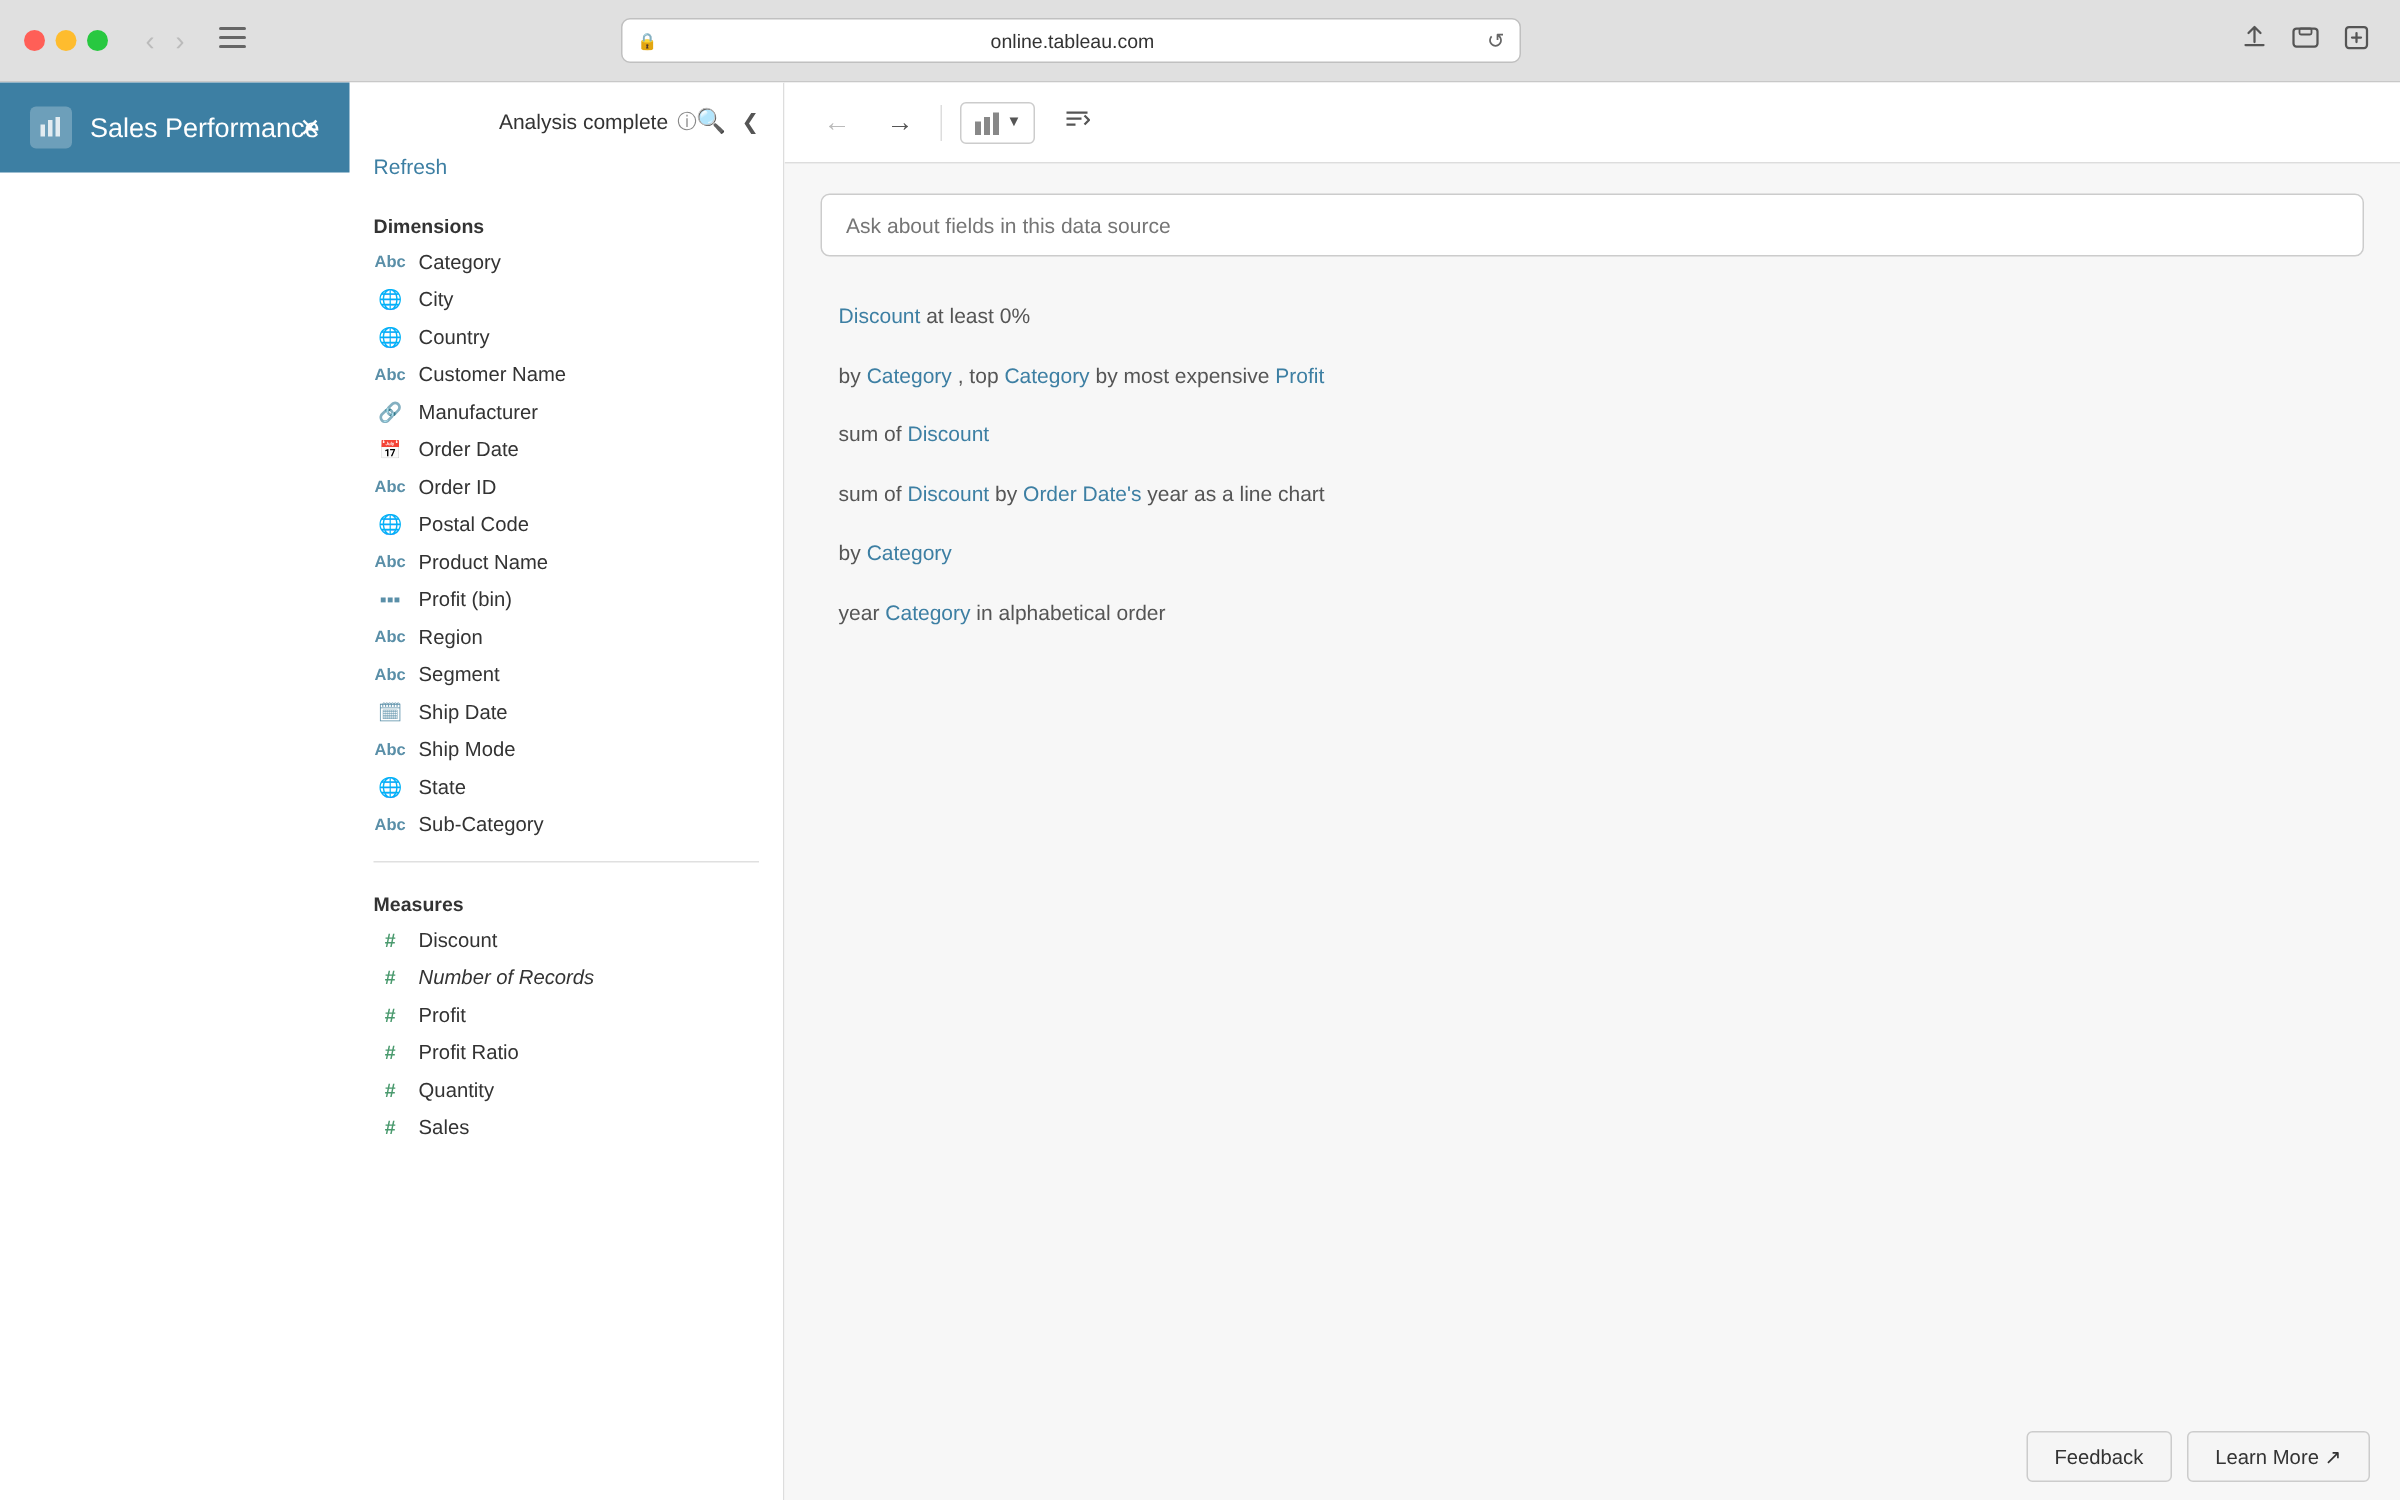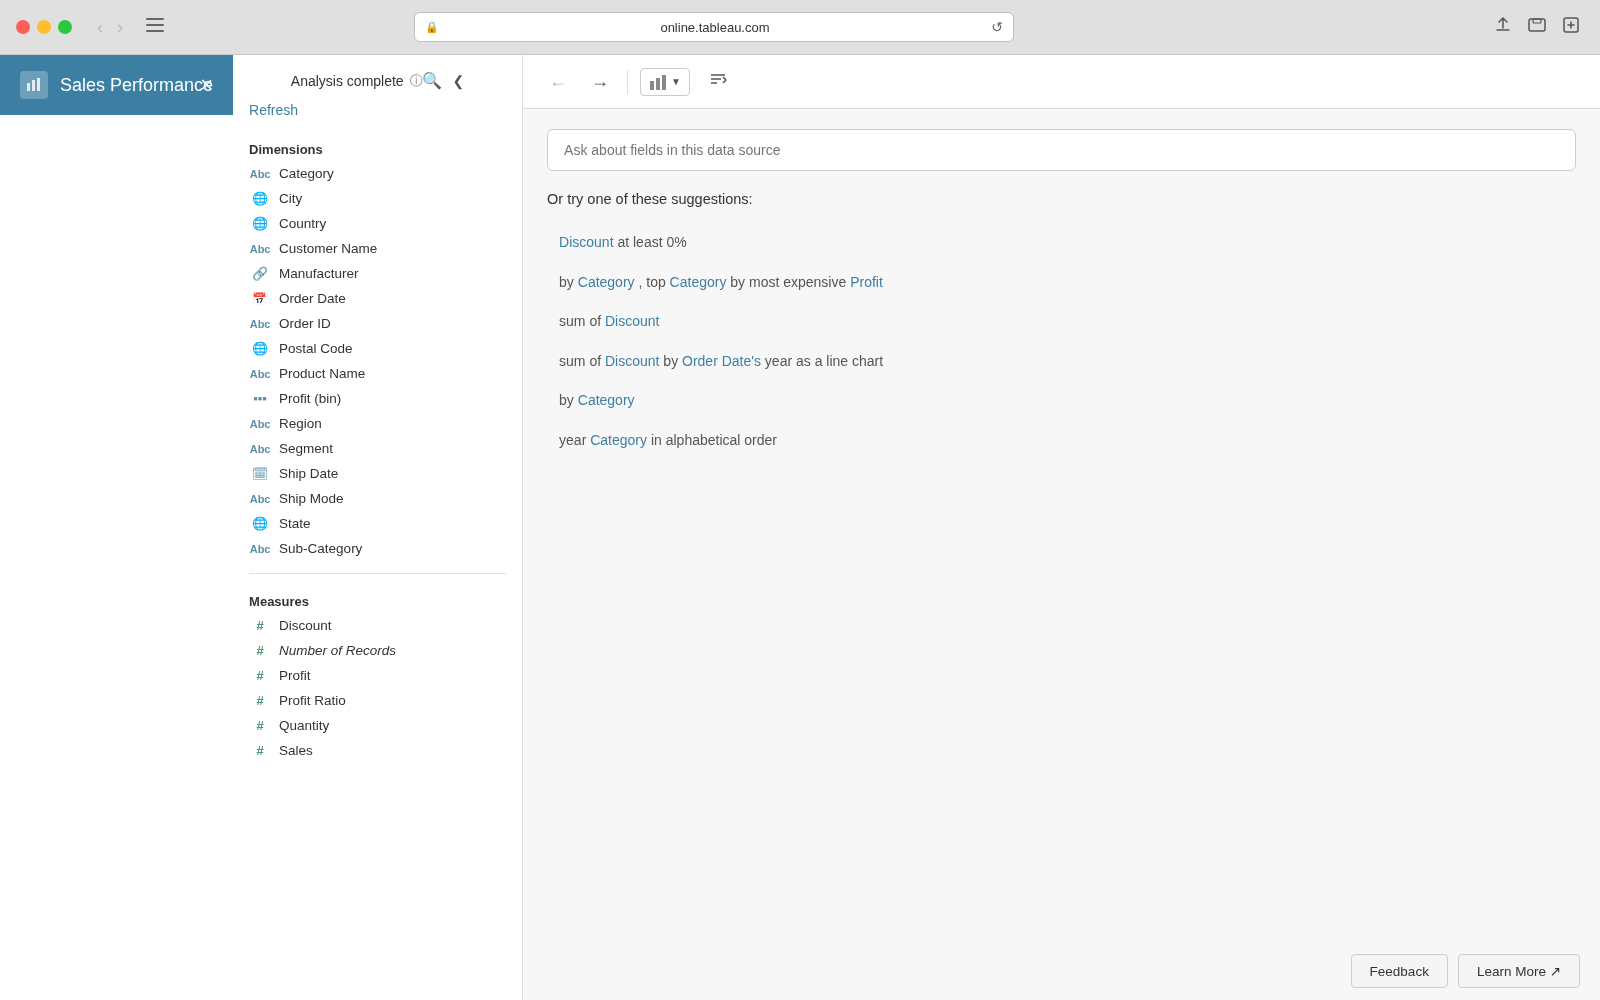--- a/index.html
+++ b/index.html
@@ -151,21 +151,21 @@
       min-width: 290px;
       border-right: 1px solid #ddd;
       overflow-y: auto;
       padding: 16px 0;
       background: white;
     }
     .sidebar-top {
       padding: 0 16px 12px;
       display: flex;
       align-items: center;
-      justify-content: center;
+      justify-content: flex-end;
     }
     .analysis-status {
       display: flex;
       align-items: center;
       gap: 6px;
     }
     .status-text {
       font-size: 14px;
       color: #333;
     }
@@ -557,21 +557,20 @@
             <polyline points="15,8 18,11 15,14" stroke="#555" stroke-width="1.5" fill="none" stroke-linejoin="round"></polyline>
           </svg>
         </button>
       </div>
 
       <div class="search-area">
         <input class="search-box" type="text" placeholder="Ask about fields in this data source" style="">
       </div>
 
       <div class="suggestions-area">
-        <div class="suggestions-label">Or try one of these suggestions:</div>
 
         <div class="suggestion-item">
           <span class="highlight">Discount</span>
           <span> at least 0%</span>
         </div>
 
         <div class="suggestion-item">
           <span>by </span>
           <span class="highlight">Category</span>
           <span>, top </span>

